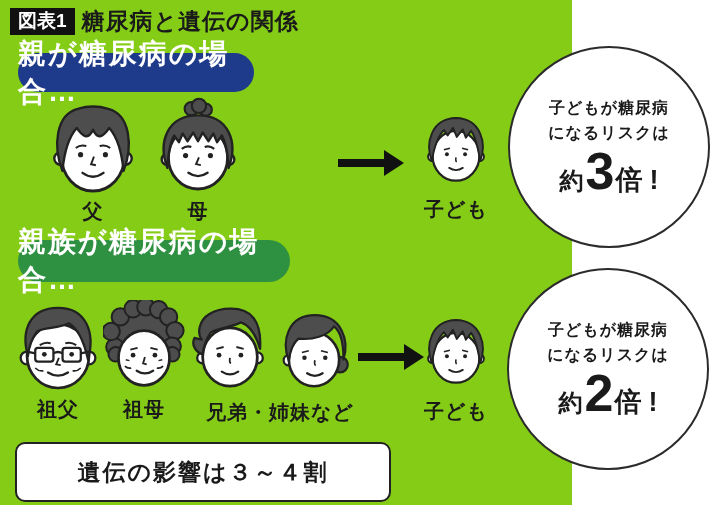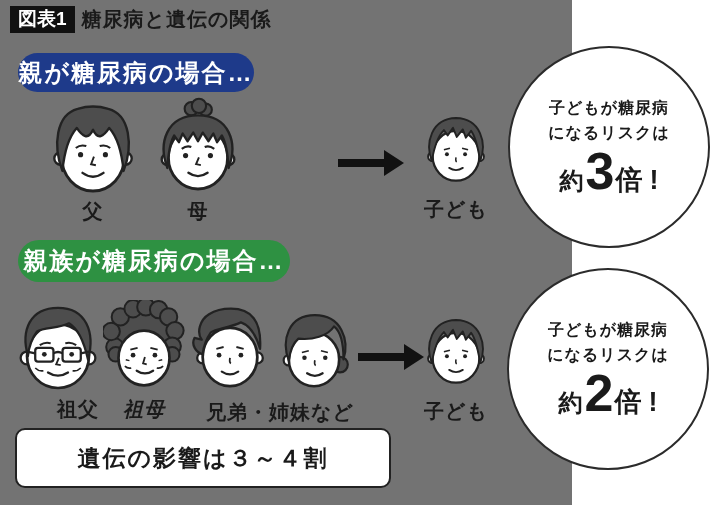--- a/index.html
+++ b/index.html
@@ -1,39 +1,39 @@
 <!DOCTYPE html>
 <html><head>
 <meta charset="utf-8">
 <style>
   html,body{margin:0;padding:0;background:#fff;}
   body{width:720px;height:505px;overflow:hidden;
        font-family:"Liberation Sans","DejaVu Sans",sans-serif;color:#1a1a1a;}
-  .stage{position:relative;width:572px;height:505px;background:#737373;}
+  .stage{position:relative;width:572px;height:505px;background:#84cc16;}
 
   
   .hdr{position:absolute;left:10px;top:6px;display:flex;align-items:center;gap:7px;}
   .hdr-tag{background:#111;color:#fff;font-size:19px;font-weight:700;
            padding:2px 8px 3px;line-height:22px;}
-  .hdr-title{font-size:20px;font-weight:700;letter-spacing:1px;}
-
-  
-  .pill{position:absolute;border-radius:22px;color:#fff;font-weight:700;font-size:24px;
+  .hdr-title{font-size:23px;font-weight:700;letter-spacing:1px;}
+
+  
+  .pill{position:absolute;border-radius:22px;color:#fff;font-weight:700;font-size:28px;
         display:flex;align-items:center;justify-content:center;letter-spacing:2px;}
   .pill-blue{left:18px;top:53px;width:236px;height:39px;background:#1e3a8a;}
   .pill-green{left:18px;top:240px;width:272px;height:42px;background:#2e9142;}
 
   
   .person{position:absolute;display:flex;flex-direction:column;align-items:center;}
   .person .lbl{font-size:20px;font-weight:600;margin-top:2px;letter-spacing:1px;white-space:nowrap;}
   .p-father{left:50px;top:100px;width:86px;}
   .p-mother{left:155px;top:96px;width:86px;}
   .p-child1{left:422px;top:104px;width:68px;}
-  .p-grandfather{left:17px;top:300px;width:82px;align-items:flex-end;}
-  .p-grandmother{left:103px;top:300px;width:82px;font-style:italic;}
+  .p-grandfather{left:17px;top:300px;width:82px;}
+  .p-grandmother{left:103px;top:300px;width:82px;}
   .p-brother{left:189px;top:300px;width:82px;}
   .p-sister{left:275px;top:303px;width:78px;}
   .p-child2{left:422px;top:306px;width:68px;}
   .siblings-label{position:absolute;left:200px;top:399px;width:160px;text-align:center;
         font-size:20px;font-weight:600;letter-spacing:1px;}
 
   
   .arrow{position:absolute;width:66px;height:26px;}
   .arrow-1{left:338px;top:150px;}
   .arrow-2{left:358px;top:344px;}
@@ -49,21 +49,21 @@
   .rc-1{left:508px;top:46px;}
   .rc-2{left:507px;top:268px;}
   .risk-line{font-size:16px;font-weight:700;line-height:1.55;letter-spacing:1px;white-space:nowrap;}
   .risk-big{display:flex;align-items:baseline;justify-content:center;margin-top:3px;font-weight:800;}
   .risk-prefix{font-size:24px;}
   .risk-value{font-size:52px;line-height:.9;margin:0 2px;letter-spacing:-1px;}
   .risk-suffix{font-size:27px;}
   .risk-bang{font-size:27px;margin-left:7px;}
 
   
-  .footer-box{position:absolute;left:15px;top:428px;width:372px;height:56px;
+  .footer-box{position:absolute;left:15px;top:442px;width:372px;height:56px;
         border:2.5px solid #222;border-radius:10px;background:#fff;
         display:flex;align-items:center;justify-content:center;
         font-size:23px;font-weight:700;letter-spacing:2px;}
 
   svg{display:block;}
 </style>
 </head>
 <body>
 
 <div class="stage">

